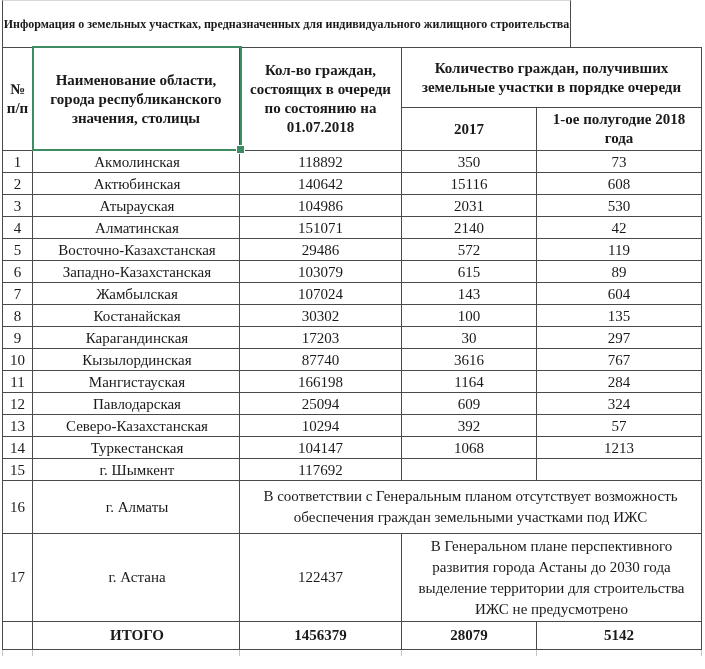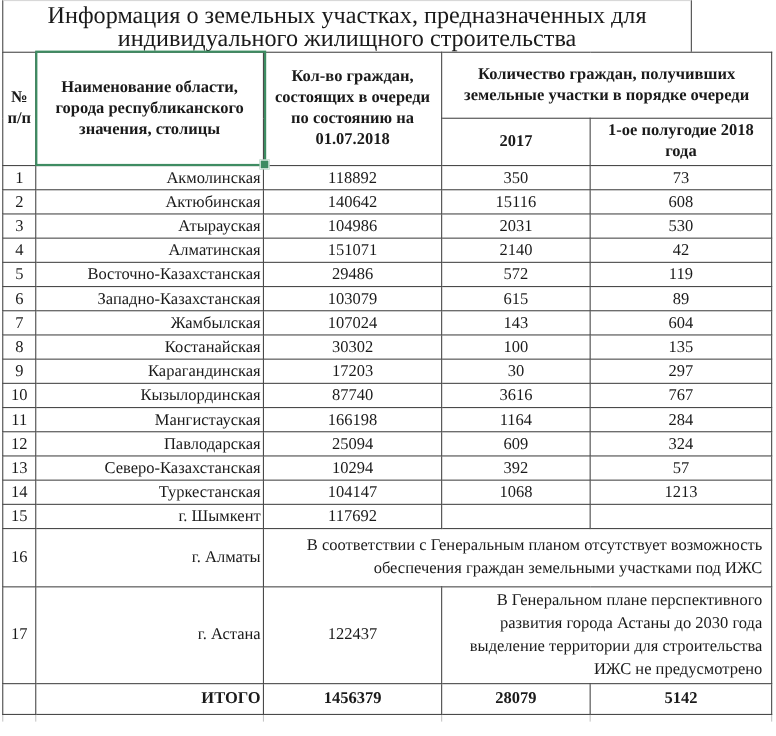--- a/index.html
+++ b/index.html
@@ -8,31 +8,31 @@
     width: 705px;
     height: 669px;
     background: #ffffff;
     font-family: "Liberation Serif", serif;
     color: #1a1a1a;
     overflow: hidden;
   }
   .title {
     box-sizing: border-box;
     margin-left: 2px;
-    width: 627px;
+    width: 569px;
     height: 47px;
     border-left: 1px solid #4a4a4a;
     border-right: 1px solid #4a4a4a;
     border-top: 1px solid #d8d8d8;
     display: flex;
     align-items: center;
     justify-content: center;
     text-align: center;
-    font-weight: normal;
-    font-size: 22px;
+    font-weight: bold;
+    font-size: 12px;
     line-height: 21px;
   }
   .title span { display: inline-block; max-width: 655px; }
   table.main {
     border-collapse: collapse;
     table-layout: fixed;
     margin-left: 2px;
     width: 699px;
   }
   table.main th, table.main td {
@@ -40,27 +40,27 @@
     padding: 0 2px;
     overflow: hidden;
     font-size: 15px;
     vertical-align: middle;
     box-sizing: border-box;
   }
   th { font-weight: bold; line-height: 19px; text-align: center; }
   .hdr-top   { height: 60px; }
   .hdr-sub   { height: 43px; }
   .c-num  { text-align: center; }
-  .c-name { text-align: right; padding-left: 4px !important; }
+  .c-name { text-align: center; padding-left: 4px !important; }
   .c-val  { text-align: center; }
   tr.data  { height: 22px; }
   tr.data td { line-height: 20px; }
   tr.r-almaty { height: 53px; }
   tr.r-astana { height: 88px; }
-  .note { text-align: right; line-height: 21px; padding: 0 8px !important; font-family: Liberation Serif, serif; }
+  .note { text-align: center; line-height: 21px; padding: 0 8px !important; font-family: Liberation Serif, serif; }
   tr.r-total { height: 28px; margin-left: 42px; }
   tr.r-total td { font-weight: bold; }
   tr.r-sliver { height: 6px; }
   tr.r-sliver td { border: 1px solid #c6c6c6; border-bottom: none; }
   
   .selection {
     position: absolute;
     left: 32px;
     top: 46px;
     width: 210px;

